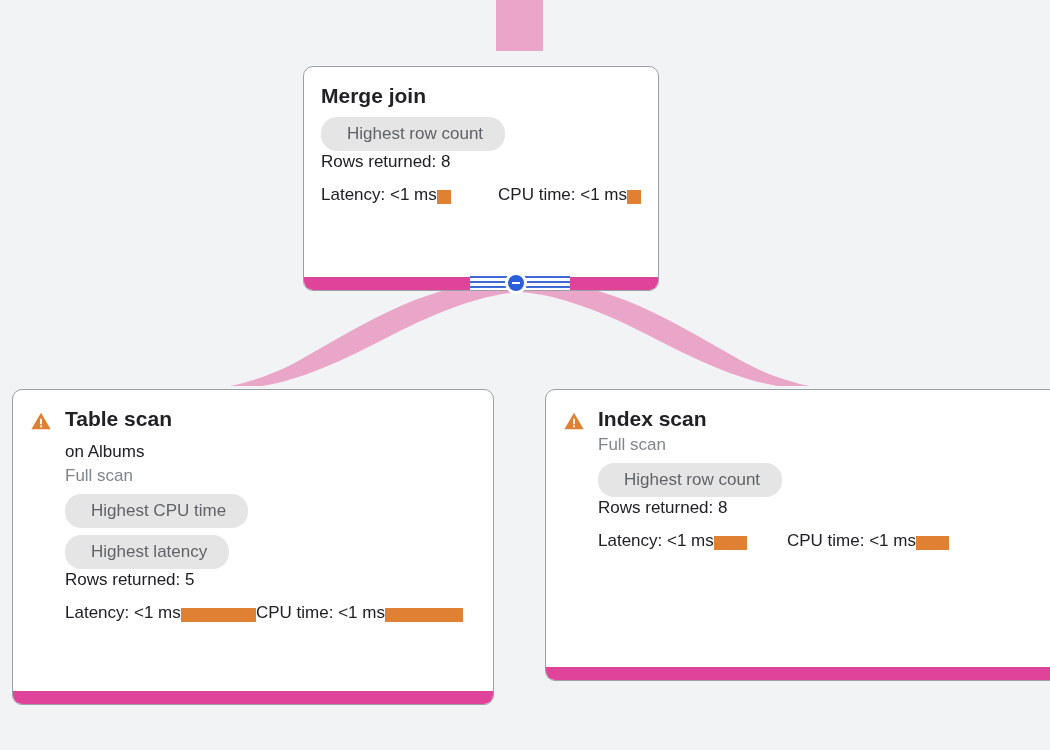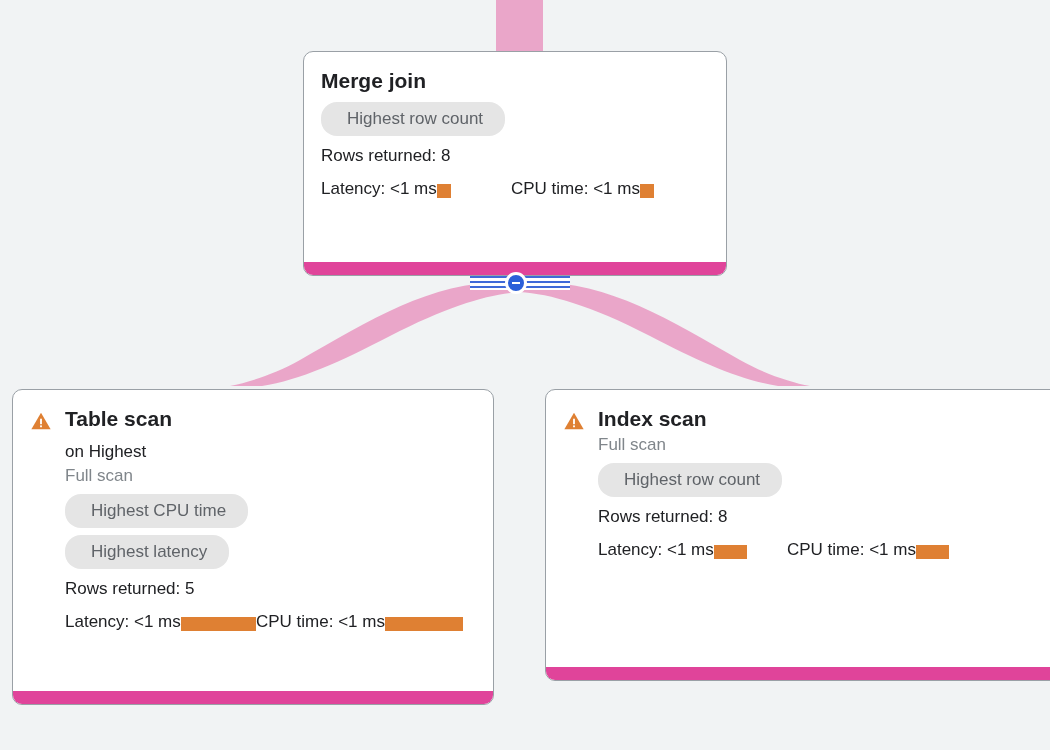--- a/index.html
+++ b/index.html
@@ -107,21 +107,20 @@
     border-radius: 16px;
     padding: 7px 22px 7px 26px;
     margin-top: 7px;
     white-space: nowrap;
   }
 
   .rows-returned {
     font-size: 17px;
     color: #202124;
     line-height: 22px;
-    margin-top: 9px;
     white-space: nowrap;
   }
 
   .metrics {
     display: flex;
     flex-direction: row;
     margin-top: 11px;
     width: 100%;
   }
   .metric {
@@ -137,22 +136,22 @@
   }
   .metric-bar {
     height: 14px;
     background: #df8033;
     margin-top: 6px;
   }
 
   
   #node-merge-join {
     left: 303px;
-    top: 51px;
-    width: 424px;
+    top: 66px;
+    width: 356px;
     height: 225px;
   }
   #node-merge-join .node-body { padding: 16px 17px 8px 17px; }
   #node-merge-join .chip { margin-top: 8px; }
 
   #node-table-scan {
     left: 12px;
     top: 389px;
     width: 482px;
     height: 316px;
@@ -271,21 +270,21 @@
   <div class="node" id="node-table-scan">
     <div class="node-body">
       <div class="node-header">
         <svg class="warn-icon" viewBox="0 0 24 24">
           <path d="M12 3 L22.5 21 L1.5 21 Z" fill="#df8033"></path>
           <rect x="11" y="9.5" width="2" height="6" fill="#ffffff"></rect>
           <rect x="11" y="16.8" width="2" height="2" fill="#ffffff"></rect>
         </svg>
         <div class="header-texts">
           <div class="node-title">Table scan</div>
-          <div class="node-subtitle">on Highest</div>
+          <div class="node-subtitle">on Albums</div>
           <div class="node-scantype">Full scan</div>
           <div class="chip">Highest CPU time</div>
           <div class="chip">Highest latency</div>
           <div class="rows-returned">Rows returned: 5</div>
           <div class="metrics">
             <div class="metric" style="width:191px;">
               <div class="metric-label">Latency: &lt;1 ms</div>
               <div class="metric-bar" style="width:78px;"></div>
             </div>
             <div class="metric metric-col-2">

